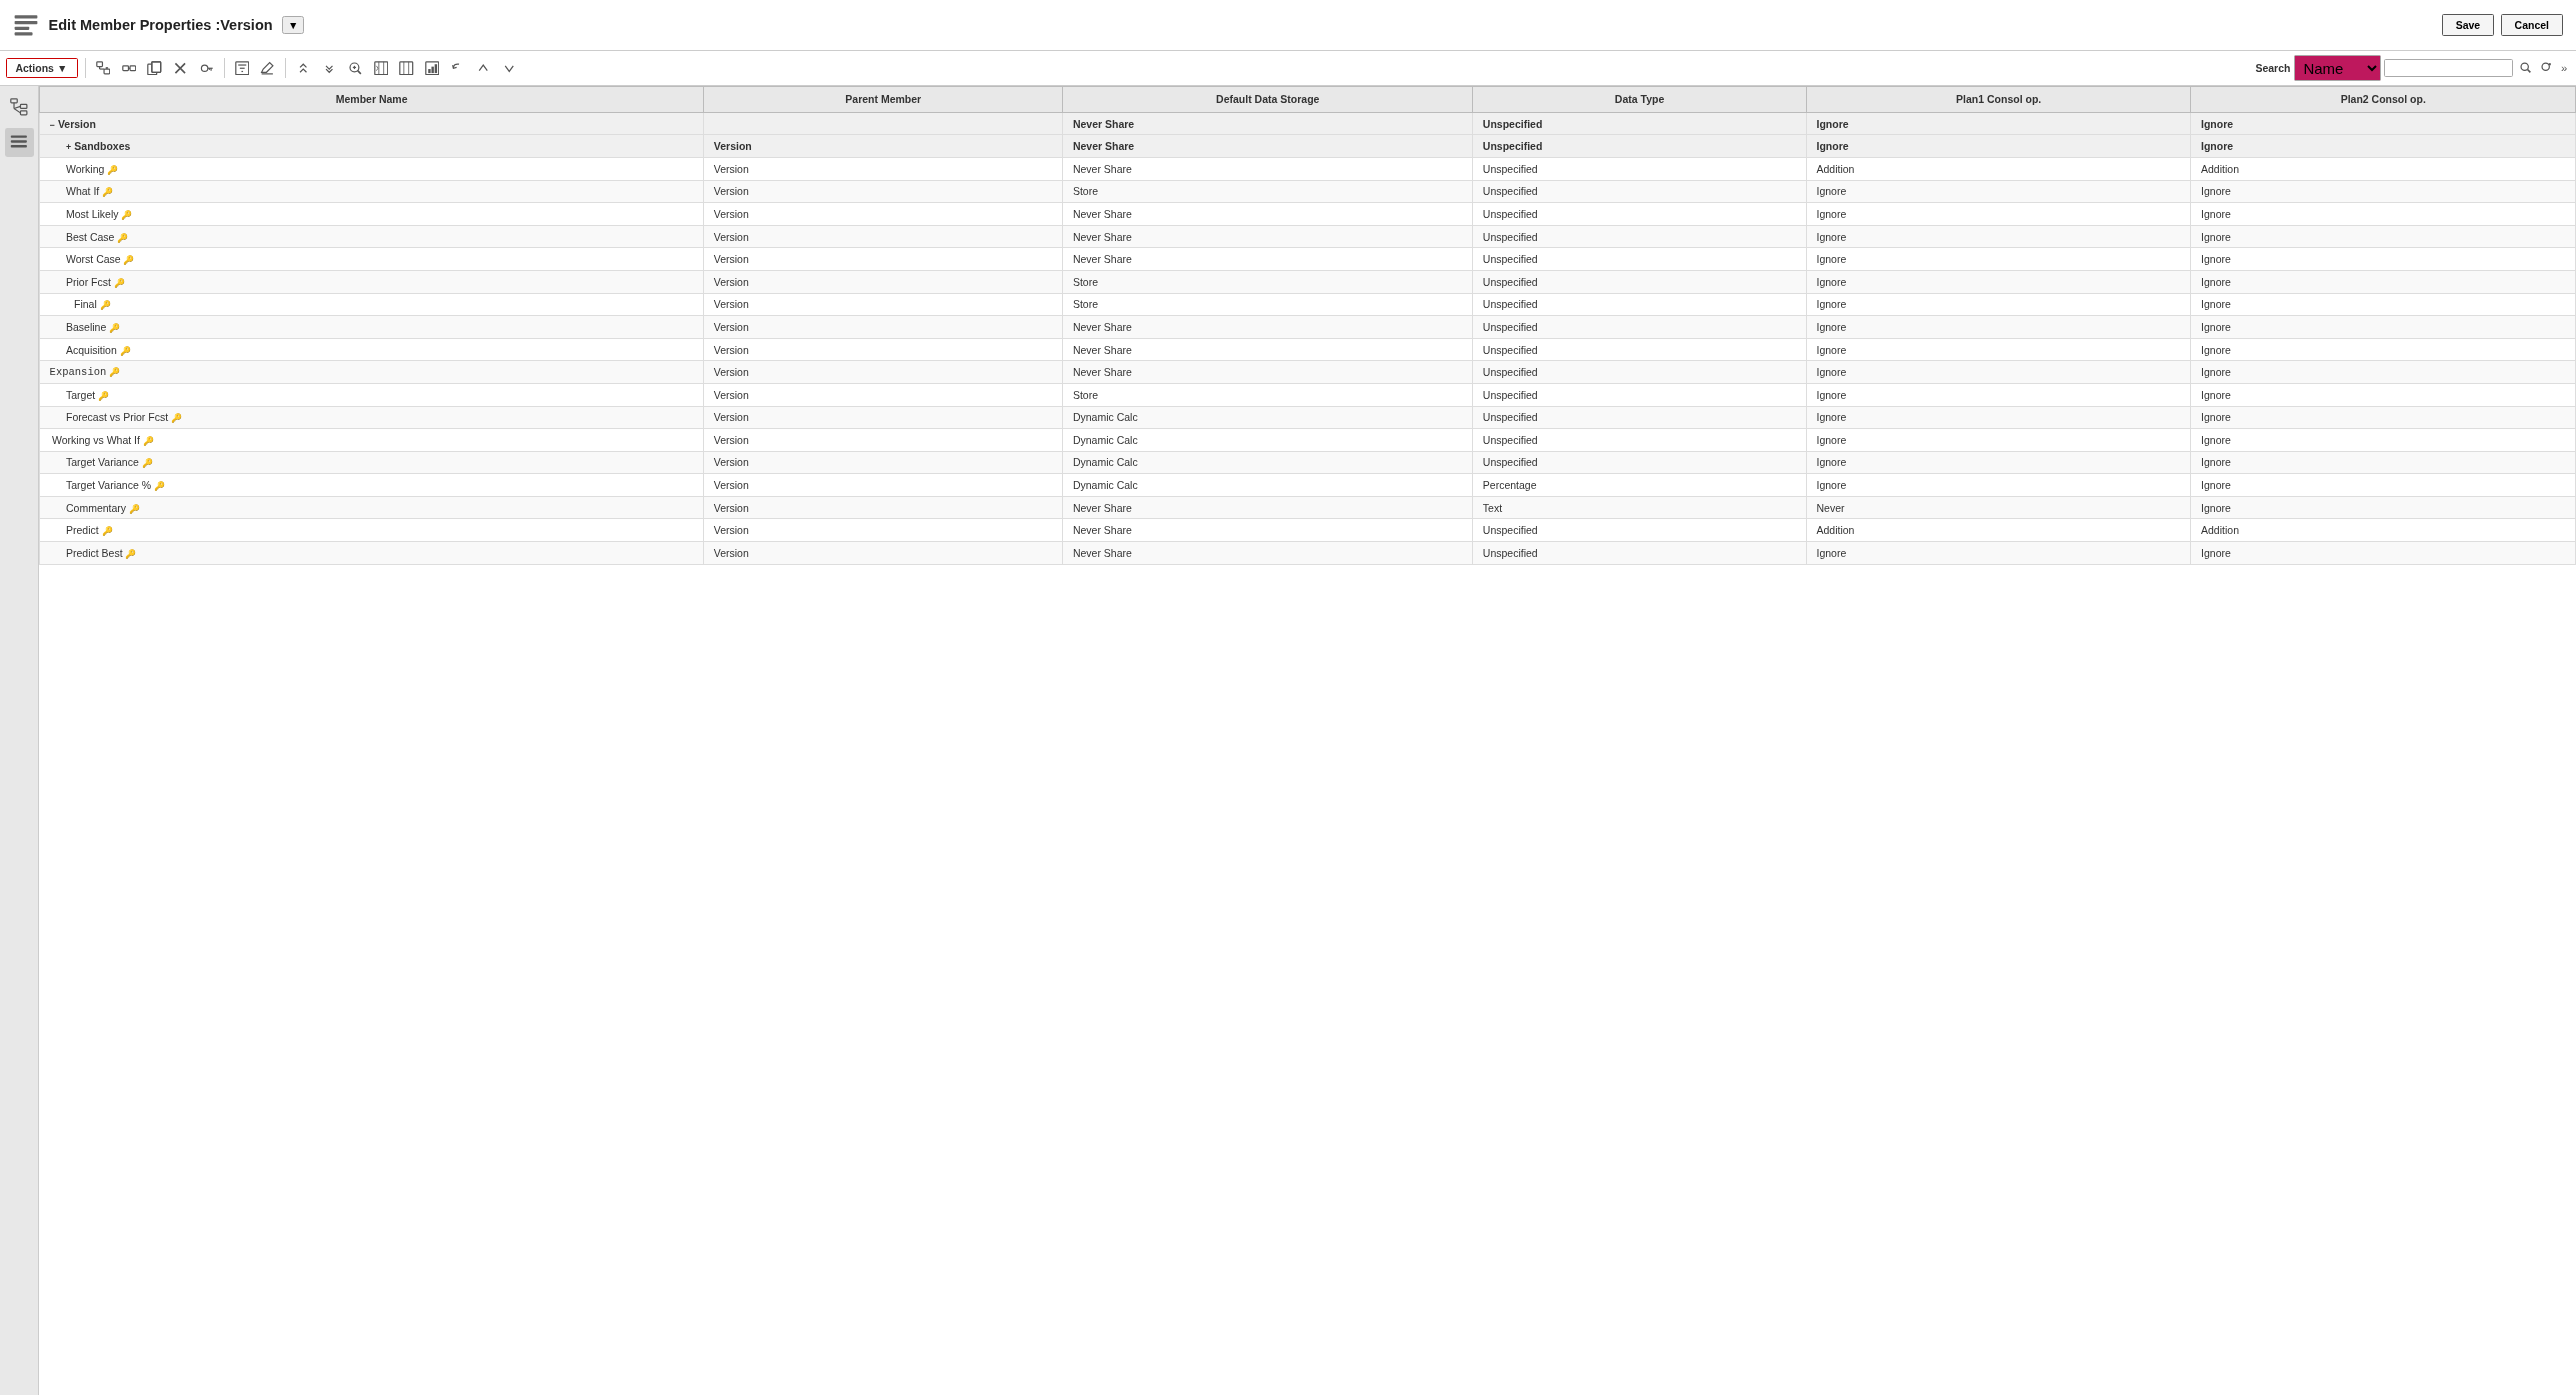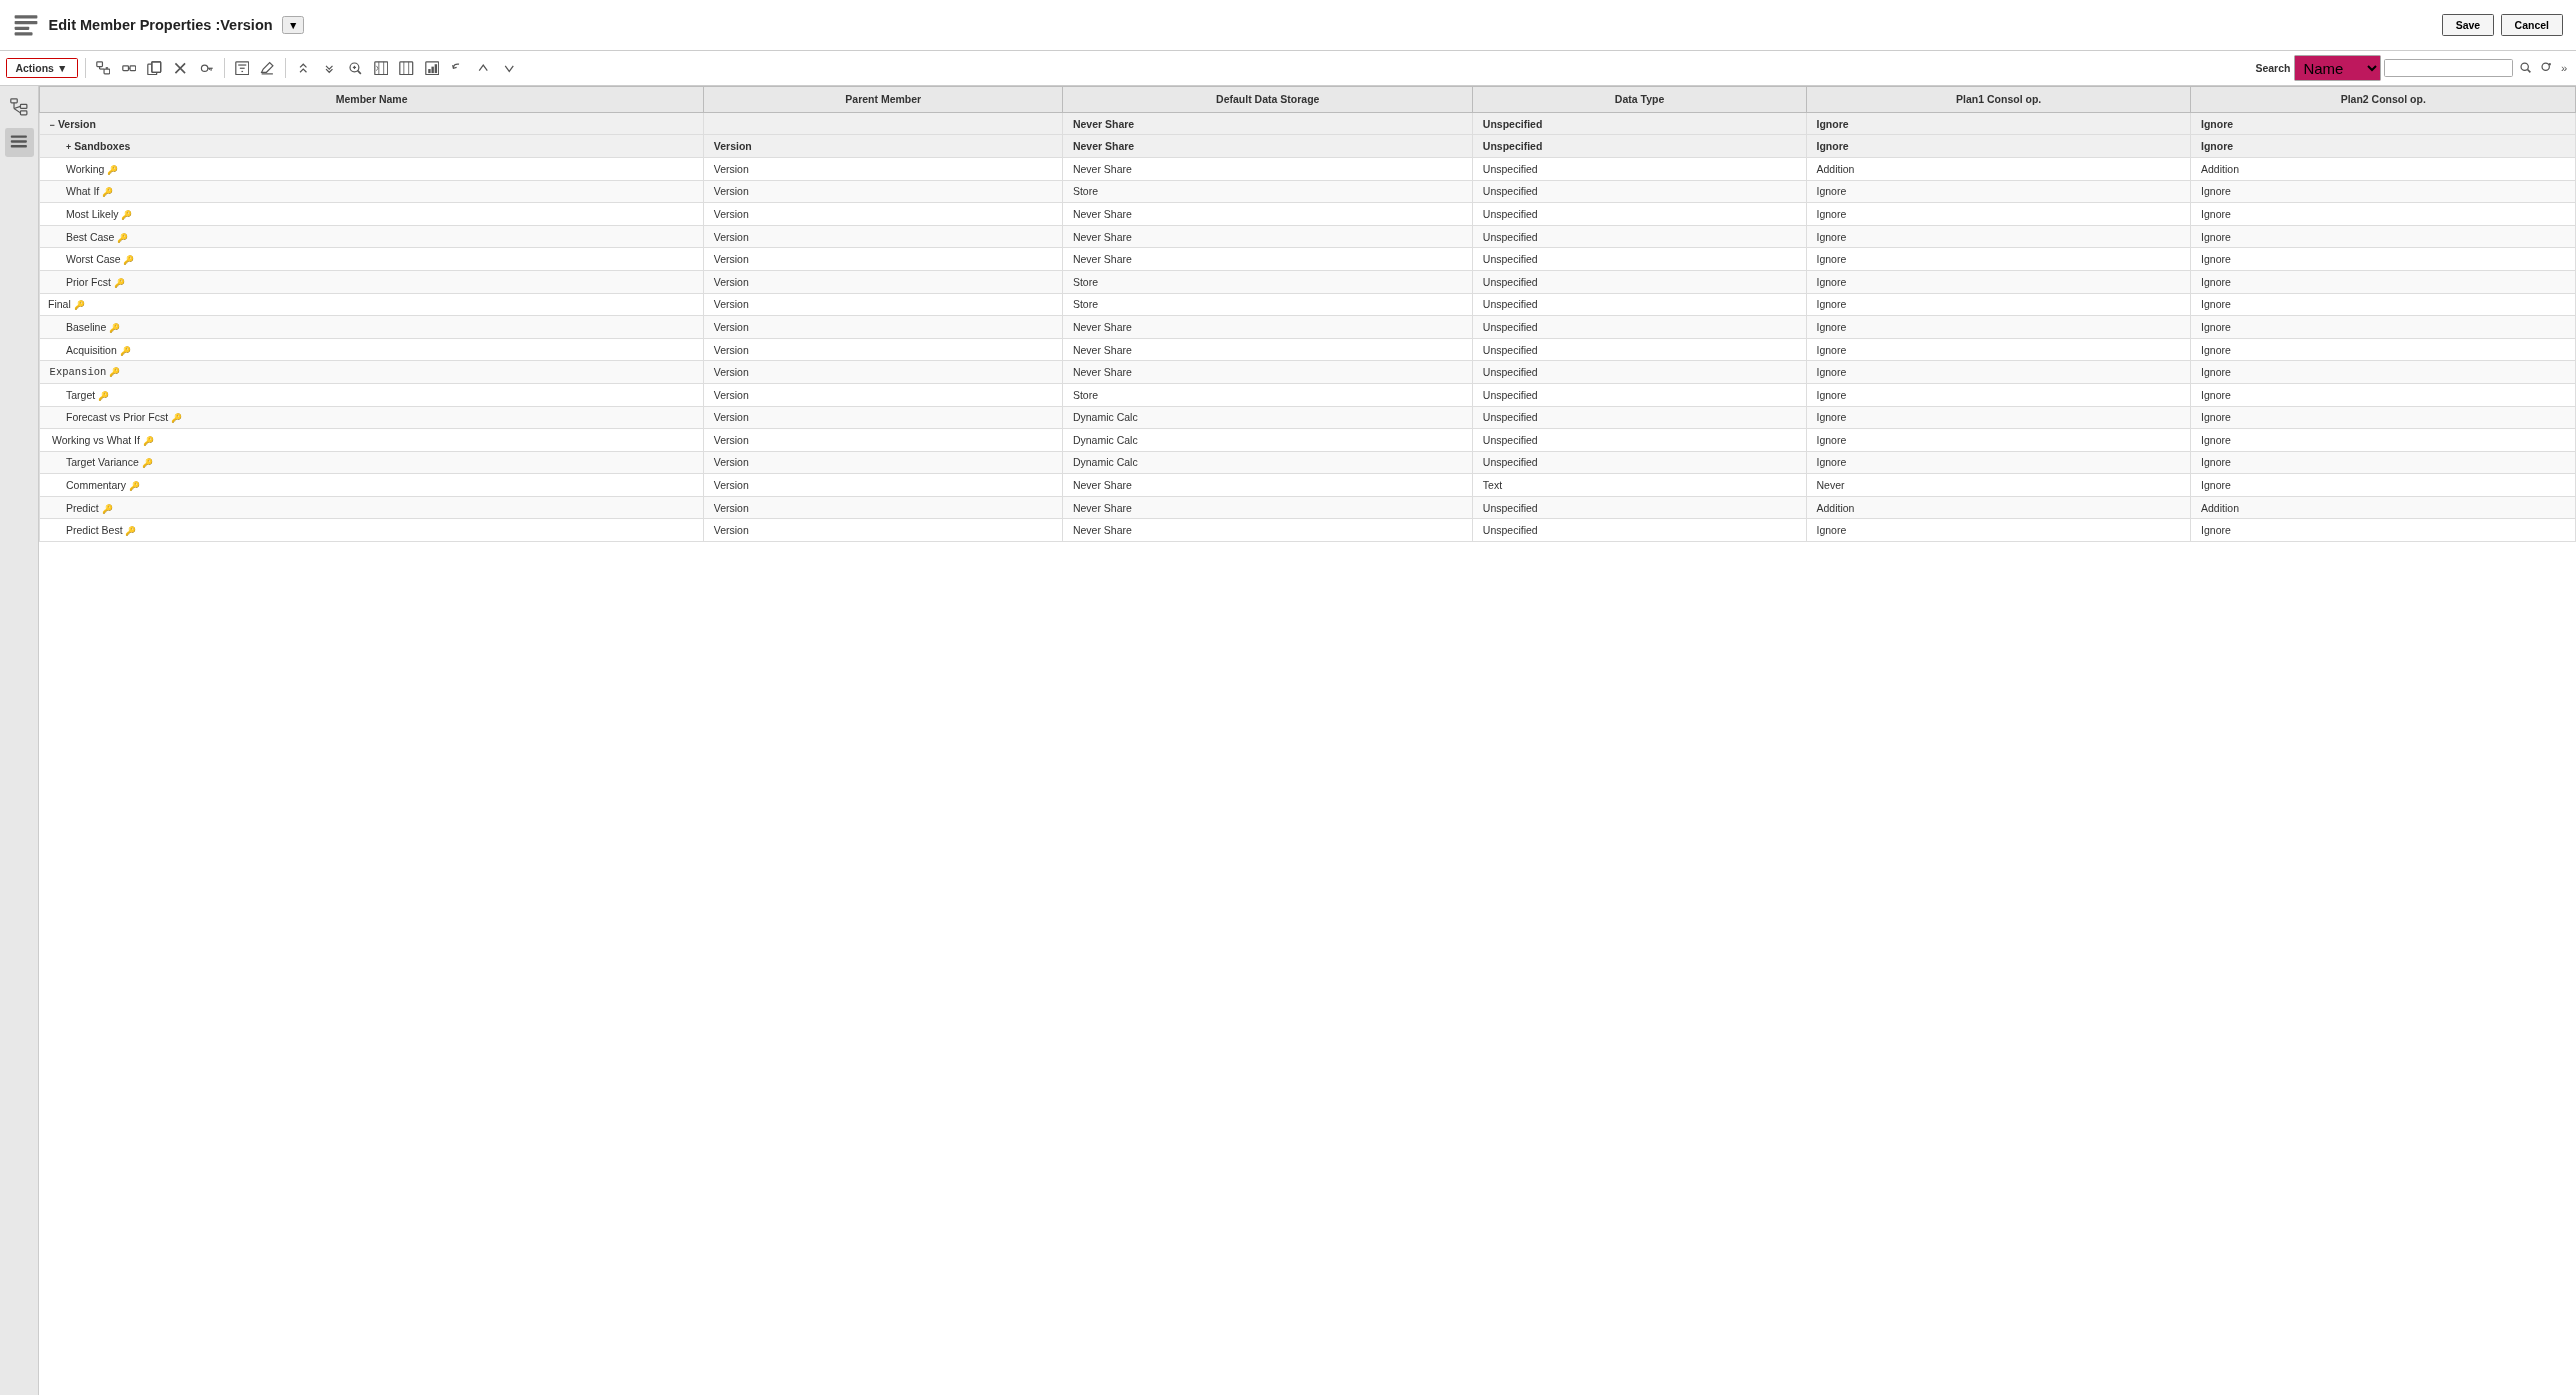--- a/index.html
+++ b/index.html
@@ -370,21 +370,21 @@
             </tr>
             <tr>
               <td style="padding-left: 26px;"><span>Prior Fcst</span><span style="font-size:8.8px;color:#666;margin-left:3.2px;">🔑</span></td>
               <td>Version</td>
               <td>Store</td>
               <td>Unspecified</td>
               <td>Ignore</td>
               <td>Ignore</td>
             </tr>
             <tr>
-              <td style="padding-left: 8px;"><span>Final</span><span style="font-size:8.8px;color:#666;margin-left:3.2px;">🔑</span></td>
+              <td style="padding-left: 34px;"><span>Final</span><span style="font-size:8.8px;color:#666;margin-left:3.2px;">🔑</span></td>
               <td>Version</td>
               <td>Store</td>
               <td>Unspecified</td>
               <td>Ignore</td>
               <td>Ignore</td>
             </tr>
             <tr>
               <td style="padding-left: 26px;"><span>Baseline</span><span style="font-size:8.8px;color:#666;margin-left:3.2px;">🔑</span></td>
               <td>Version</td>
               <td>Never Share</td>
@@ -430,20 +430,28 @@
               <td>Dynamic Calc</td>
               <td>Unspecified</td>
               <td>Ignore</td>
               <td>Ignore</td>
             </tr>
             <tr>
               <td style="padding-left: 26px;"><span>Target Variance</span><span style="font-size:8.8px;color:#666;margin-left:3.2px;">🔑</span></td>
               <td>Version</td>
               <td>Dynamic Calc</td>
               <td>Unspecified</td>
+              <td>Ignore</td>
+              <td>Ignore</td>
+            </tr>
+            <tr>
+              <td style="padding-left: 26px;"><span>Target Variance %</span><span style="font-size:8.8px;color:#666;margin-left:3.2px;">🔑</span></td>
+              <td>Version</td>
+              <td>Dynamic Calc</td>
+              <td>Percentage</td>
               <td>Ignore</td>
               <td>Ignore</td>
             </tr>
             <tr>
               <td style="padding-left: 26px;"><span>Commentary</span><span style="font-size:8.8px;color:#666;margin-left:3.2px;">🔑</span></td>
               <td>Version</td>
               <td>Never Share</td>
               <td>Text</td>
               <td>Never</td>
               <td>Ignore</td>

